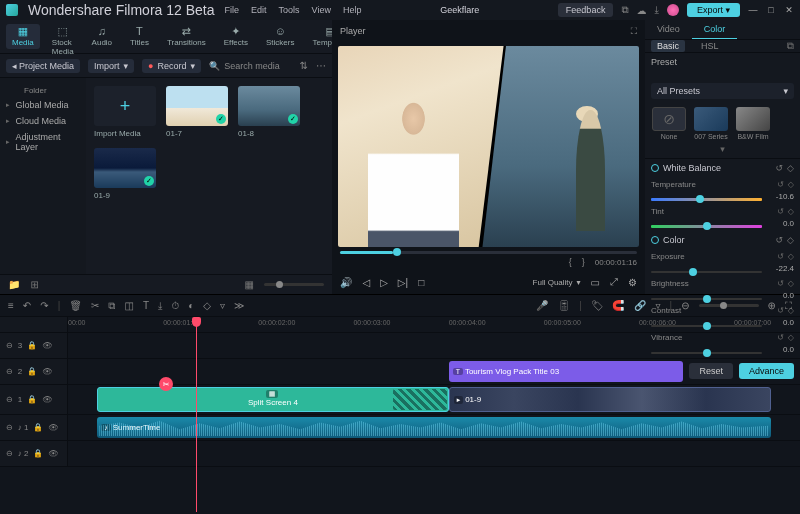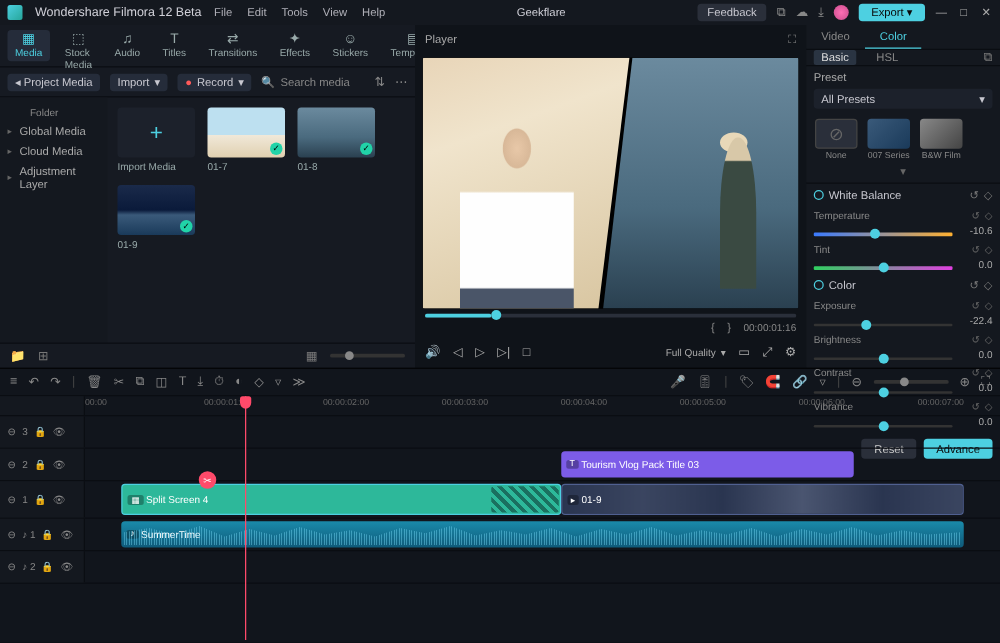--- a/index.html
+++ b/index.html
@@ -1,19 +1,19 @@
 <!DOCTYPE html>
 <html><head>
 <meta charset="utf-8">
 <style>
 *{box-sizing:border-box;margin:0;padding:0;font-family:-apple-system,BlinkMacSystemFont,'Segoe UI',Arial,sans-serif;user-select:none}
 body{background:#0d1117;color:#c8c8d0;font-size:10px;width:800px;height:514px;overflow:hidden}
 .titlebar{height:20px;background:#14181f;display:flex;align-items:center;padding:0 6px;gap:10px}
 .titlebar .logo{width:12px;height:12px;background:linear-gradient(135deg,#4dd0e1,#26a69a);border-radius:2px}
-.titlebar .app{font-size:10px;color:#d0d0d8}
+.titlebar .app{font-size:14px;color:#d0d0d8}
 .titlebar .menu{display:flex;gap:12px;font-size:9px;color:#b0b0b8}
 .titlebar .menu span{cursor:pointer}
 .titlebar .center{flex:1;text-align:center;font-size:9px;color:#d0d0d8}
 .titlebar .right{display:flex;align-items:center;gap:8px}
 .titlebar .feedback{background:#2a2f3a;padding:2px 8px;border-radius:3px;font-size:9px}
 .titlebar .export{background:#4dd0e1;color:#0a0a0a;padding:2px 10px;border-radius:3px;font-size:9px;font-weight:400}
 .titlebar .winbtn{width:10px;height:10px;display:flex;align-items:center;justify-content:center;color:#aaa;font-size:9px}
 .titlebar .avatar{width:12px;height:12px;border-radius:50%;background:radial-gradient(circle,#ff6fb5,#c94b8c)}
 .titlebar .ticon{color:#888;font-size:10px}
 
@@ -68,21 +68,21 @@
 .rpanel{width:155px;background:#14181f;display:flex;flex-direction:column;font-size:9px}
 .rtabs{height:20px;display:flex;border-bottom:1px solid #0a0d12}
 .rtabs .rt{padding:4px 12px;cursor:pointer;color:#888}
 .rtabs .rt.active{color:#4dd0e1;border-bottom:1px solid #4dd0e1}
 .rsub{height:18px;display:flex;align-items:center;padding:0 6px;gap:10px;border-bottom:1px solid #0a0d12}
 .rsub .rs{font-size:9px;padding:1px 6px;cursor:pointer;color:#888}
 .rsub .rs.active{background:#2a3442;border-radius:2px;color:#ddd}
 .rsub .spacer{flex:1}
 .rsub .ricon{color:#777;font-size:10px}
 .rsection{padding:4px 6px;border-bottom:1px solid #0a0d12}
-.rsection .rtitle{font-size:9px;color:#aaa;margin-bottom:4px}
+.rsection .rtitle{font-size:9px;color:#aaa;margin-bottom:16px}
 .presets{display:flex;gap:6px;padding:4px 0}
 .preset{width:36px;display:flex;flex-direction:column;align-items:center;gap:2px}
 .preset .pimg{width:34px;height:24px;background:#2a2f3a;border-radius:3px;display:flex;align-items:center;justify-content:center}
 .preset .pimg.none{border:1px solid #444}
 .preset .pimg.none::after{content:"⊘";color:#666;font-size:14px}
 .preset .plabel{font-size:7px;color:#888}
 .presetdd{background:#1c212b;padding:3px 6px;border-radius:3px;display:flex;justify-content:space-between;align-items:center;margin-bottom:4px}
 .rhead{display:flex;align-items:center;gap:4px;padding:4px 6px;font-size:9px}
 .rhead .rdot{width:8px;height:8px;border:1.5px solid #4dd0e1;border-radius:50%}
 .rhead .spacer{flex:1}
@@ -497,21 +497,21 @@
         </div>
       </div>
       <div class="track tall">
         <div class="thead">
           <span>⊖</span>
           <span>1</span>
           <span>🔒</span>
           <span>👁</span>
         </div>
         <div class="tbody">
-          <div class="clip split" style="left: 4%; width: 48%;">
+          <div class="clip split" style="left: 4%; width: 48%; flex-direction: column;">
             <span class="tag">▦</span>
             <span>Split Screen 4</span>
             <div class="hatched"></div>
           </div>
           <div class="clip video" style="left: 52%; width: 44%;">
             <span class="tag">▸</span>
             <span>01-9</span>
           </div>
         </div>
       </div>

